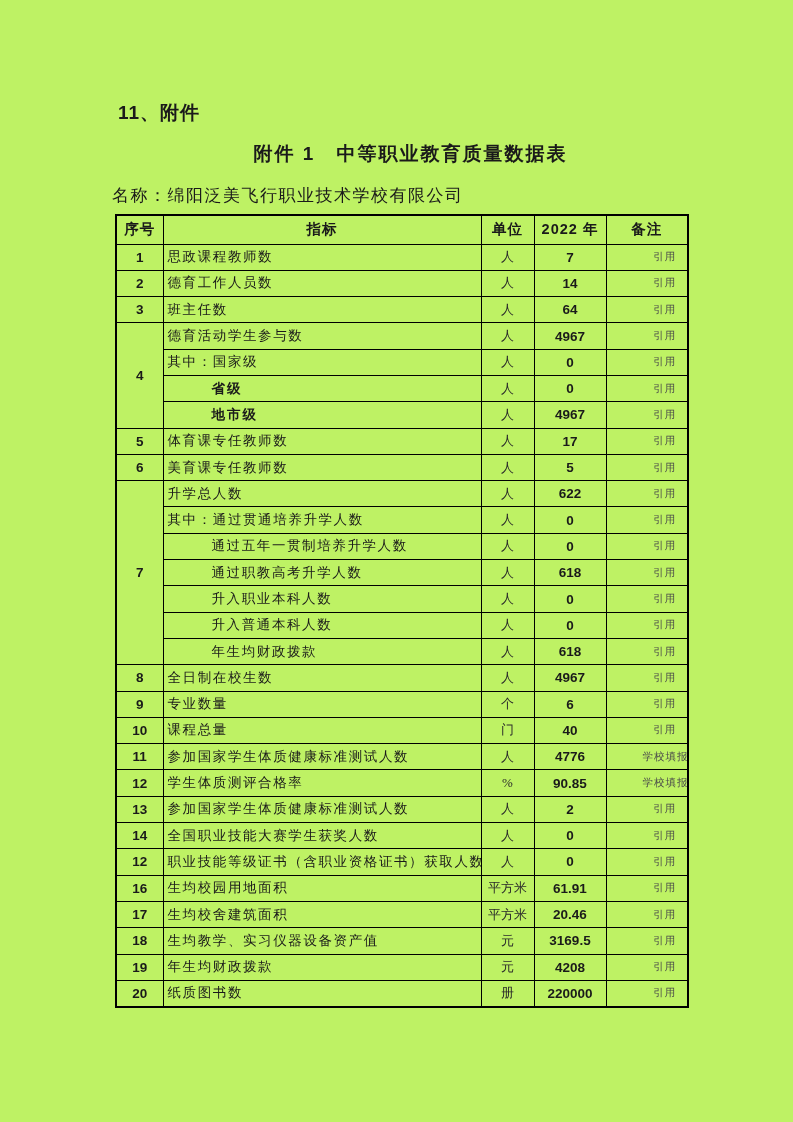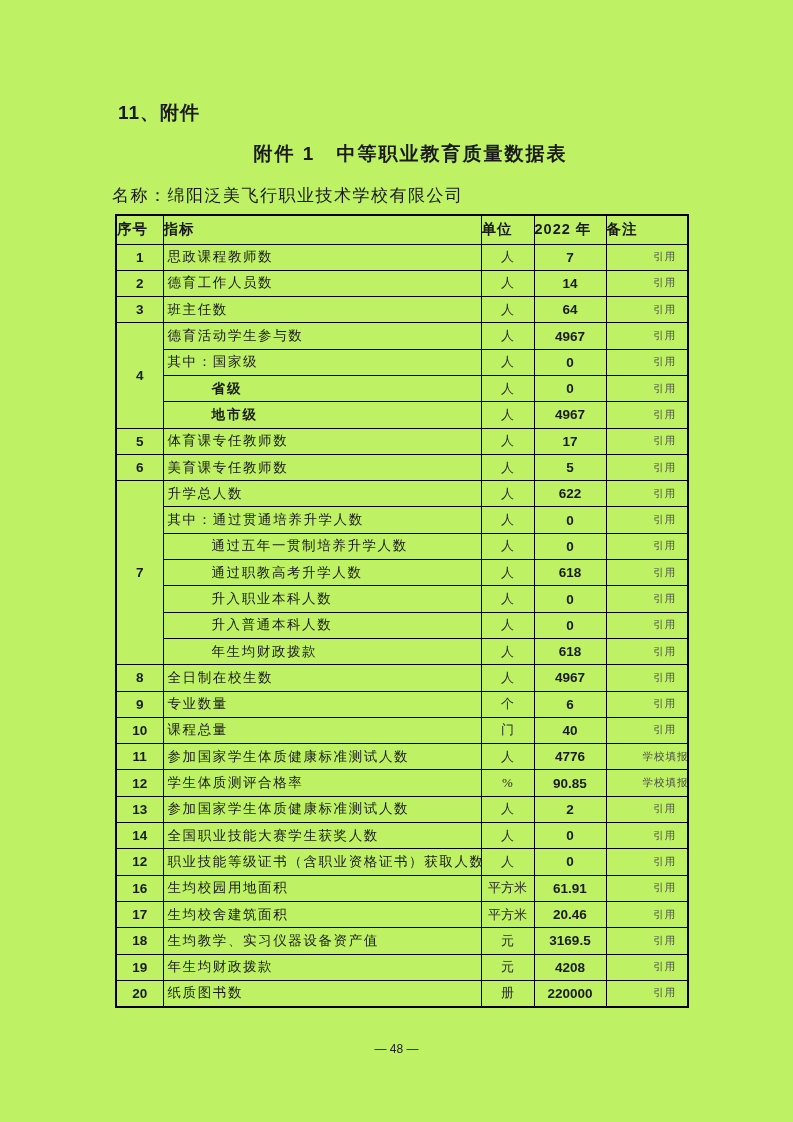--- a/index.html
+++ b/index.html
@@ -20,21 +20,21 @@
   table.data-table{
     position:absolute;left:115px;top:214px;width:572px;
     border-collapse:collapse;table-layout:fixed;
     border:2px solid #000;
   }
   .data-table th,.data-table td{border:1px solid #000;padding:0;overflow:hidden;white-space:nowrap;}
   .data-table thead tr{height:29px;}
   .data-table tbody tr{height:26.3px;}
   .data-table th{
     font-family:"Liberation Sans",sans-serif;font-weight:700;font-size:14.5px;
-    text-align:left;letter-spacing:1px;
+    text-align:center;letter-spacing:1px;
   }
   td.c-no{text-align:center;font-family:"Liberation Sans",sans-serif;font-size:13.5px;font-weight:600;vertical-align:middle;}
   td.c-ind{font-size:13.5px;padding-left:4px;letter-spacing:1.6px;}
   td.c-ind.indent{padding-left:48px;margin-top:21px;}
   td.c-ind.bold{font-weight:700;letter-spacing:2px;}
   td.c-unit{text-align:center;font-size:13px;color:#2a2a2a;}
   td.c-val{text-align:center;font-family:"Liberation Sans",sans-serif;font-size:13.5px;font-weight:600;}
   td.c-rem{text-align:center;font-size:10.5px;color:#4a4a4a;letter-spacing:1px;padding-left:36px;}
   .footer{
     position:absolute;left:0;top:1042px;width:100%;text-align:center;
@@ -260,15 +260,14 @@
         <tr>
           <td class="c-no">20</td>
           <td class="c-ind">纸质图书数</td>
           <td class="c-unit">册</td>
           <td class="c-val">220000</td>
           <td class="c-rem">引用</td>
         </tr>
       </tbody>
   </table>
 
-  <div class="footer">— 48 —</div>
 
 </div>
 
 </body></html>

